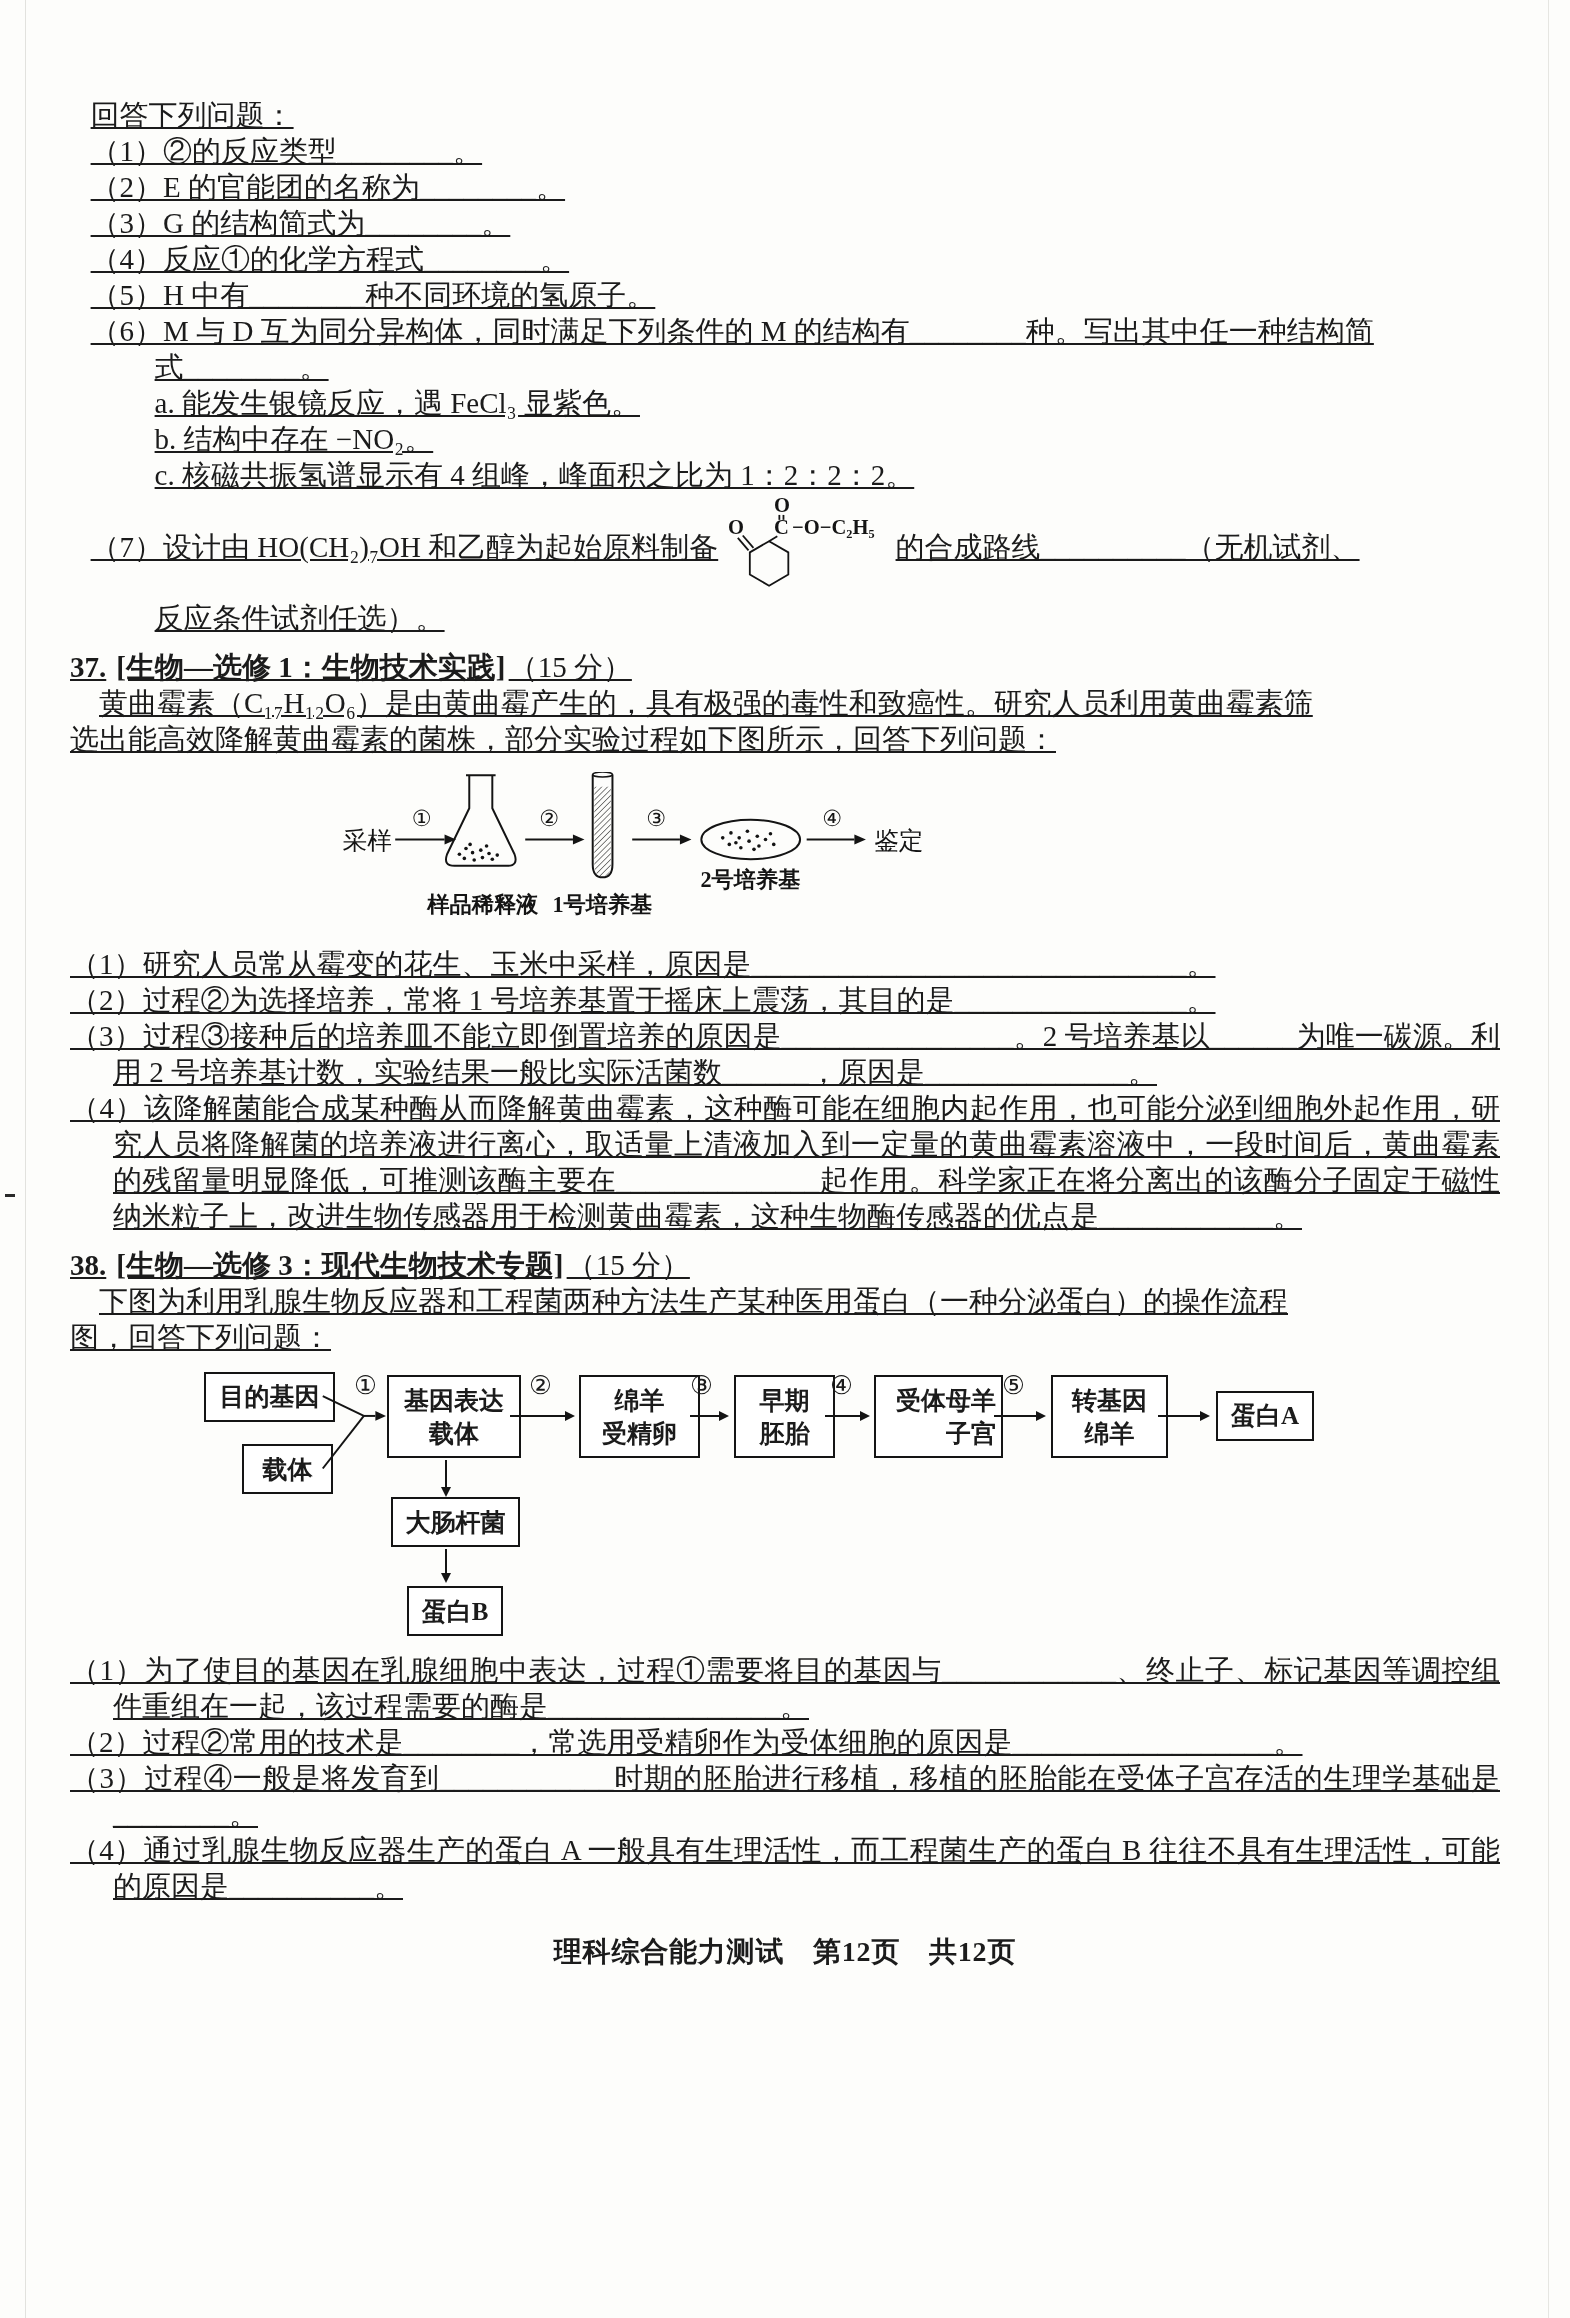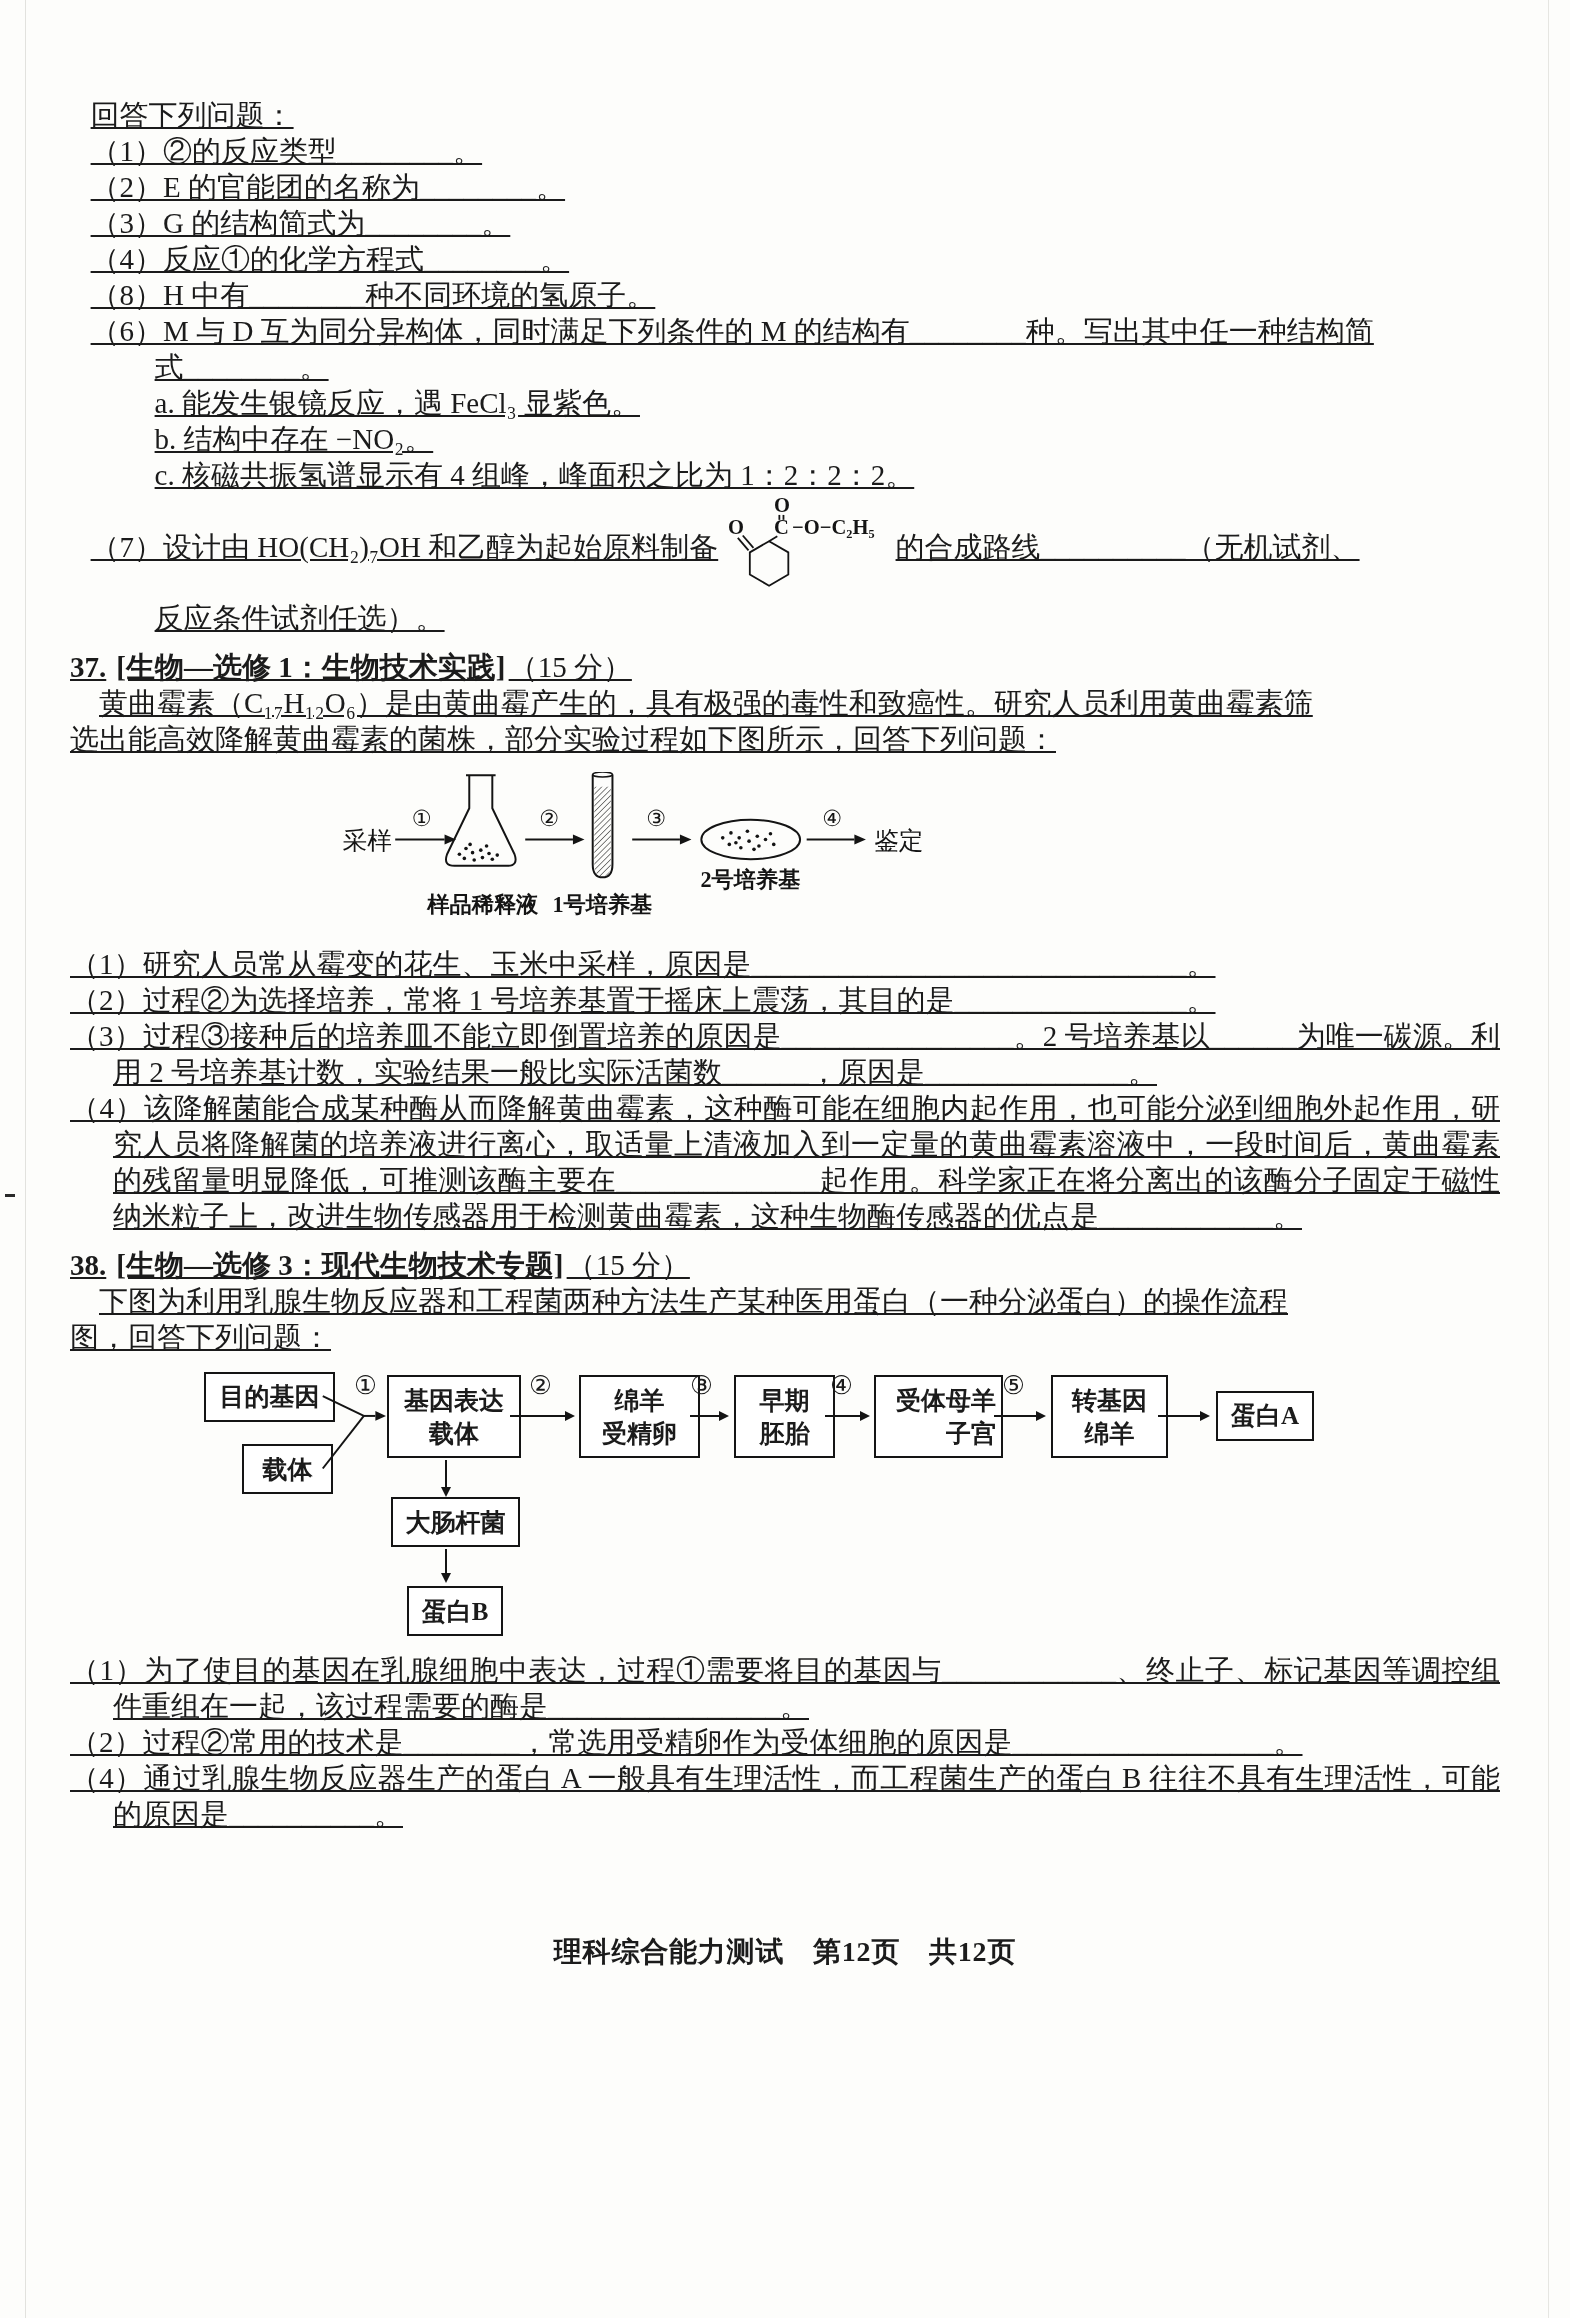--- a/index.html
+++ b/index.html
@@ -59,21 +59,21 @@
   <div class="scan-mark"></div>
 
   <div class="content">
 
     <section class="chem">
       <div class="tline">回答下列问题：</div>
       <div class="tline">（1）②的反应类型________。</div>
       <div class="tline">（2）E 的官能团的名称为________。</div>
       <div class="tline">（3）G 的结构简式为________。</div>
       <div class="tline">（4）反应①的化学方程式________。</div>
-      <div class="tline">（8）H 中有________种不同环境的氢原子。</div>
+      <div class="tline">（5）H 中有________种不同环境的氢原子。</div>
       <div class="tline">（6）M 与 D 互为同分异构体，同时满足下列条件的 M 的结构有________种。写出其中任一种结构简</div>
       <div class="tline q6cont">式________。</div>
       <div class="subitems">
         <div class="tline">a. 能发生银镜反应，遇 FeCl₃ 显紫色。</div>
         <div class="tline">b. 结构中存在 −NO₂。</div>
         <div class="tline">c. 核磁共振氢谱显示有 4 组峰，峰面积之比为 1：2：2：2。</div>
       </div>
       <div class="q7row">
         <span>（7）设计由 HO(CH₂)₇OH 和乙醇为起始原料制备</span>
         <svg class="structure-svg" width="161" height="102" viewBox="0 0 195 124" style="font-size:35px">
@@ -254,20 +254,21 @@
         <div class="varrow" style="left:375px;top:184px;height:25px;"></div>
 
         <div class="fbox" style="left:337px;top:221px;width:82px;">
           <span>蛋白B</span>
         </div>
       </div>
 
       <div class="qlist">
         <div class="qitem">（1）为了使目的基因在乳腺细胞中表达，过程①需要将目的基因与____________、终止子、标记基因等调控组件重组在一起，该过程需要的酶是________________。</div>
         <div class="qitem">（2）过程②常用的技术是________，常选用受精卵作为受体细胞的原因是__________________。</div>
+        <div class="qitem">（3）过程④一般是将发育到____________时期的胚胎进行移植，移植的胚胎能在受体子宫存活的生理学基础是________。</div>
         <div class="qitem">（4）通过乳腺生物反应器生产的蛋白 A 一般具有生理活性，而工程菌生产的蛋白 B 往往不具有生理活性，可能的原因是__________。</div>
       </div>
     </section>
   </div>
 
   <div class="footer">理科综合能力测试　第12页　共12页</div>
 </div>
 
 
 </body></html>

